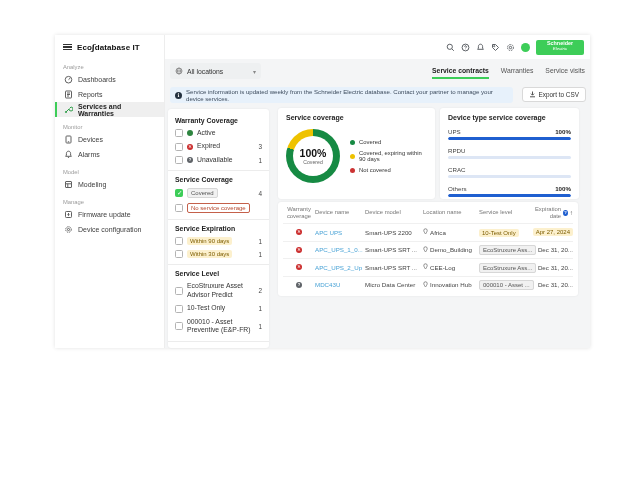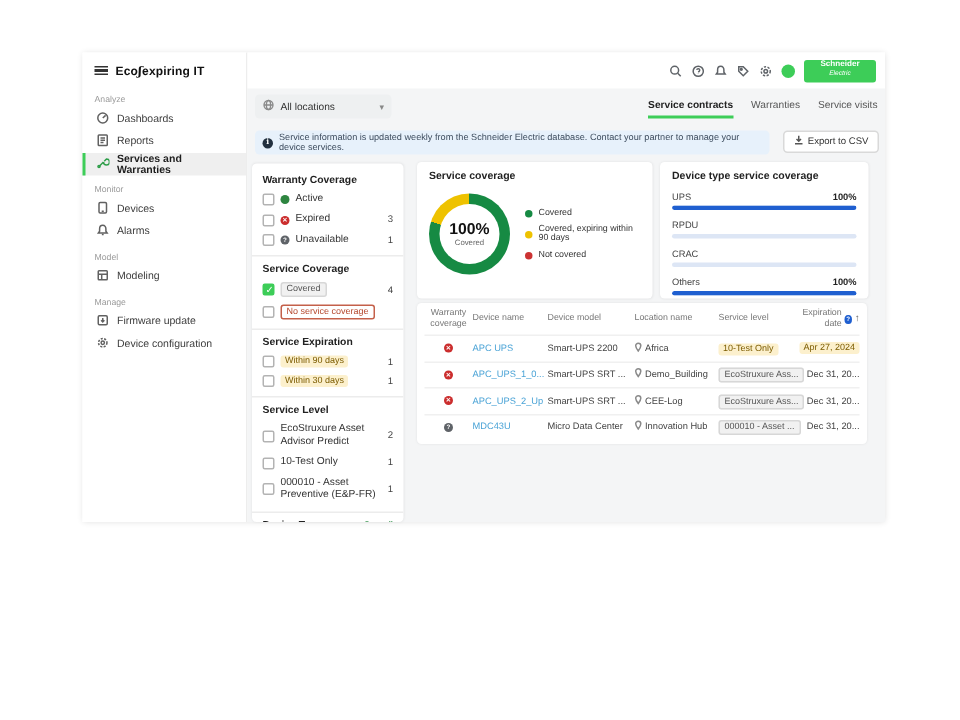--- a/index.html
+++ b/index.html
@@ -110,21 +110,21 @@
 <div id="stage">
 <div id="app">
 
   <div id="sidebar">
     <div class="logo-row">
       <span class="burger">
             <i></i>
             <i></i>
             <i></i>
           </span>
-      <span class="logo-text"><b>Eco</b><span class="logo-sym">ʃ</span><b>expiring IT</b></span>
+      <span class="logo-text"><b>Eco</b><span class="logo-sym">ʃ</span><b>database IT</b></span>
     </div>
 
     <div class="section-label">Analyze</div>
     <div class="nav-item">
       <span><svg width="9" height="9" viewBox="0 0 9 9">
               <circle cx="4.5" cy="4.7" r="3.3"></circle>
               <line x1="4.5" y1="4.7" x2="6.4" y2="2.9"></line>
             </svg></span>
       <span>Dashboards</span>
     </div>

